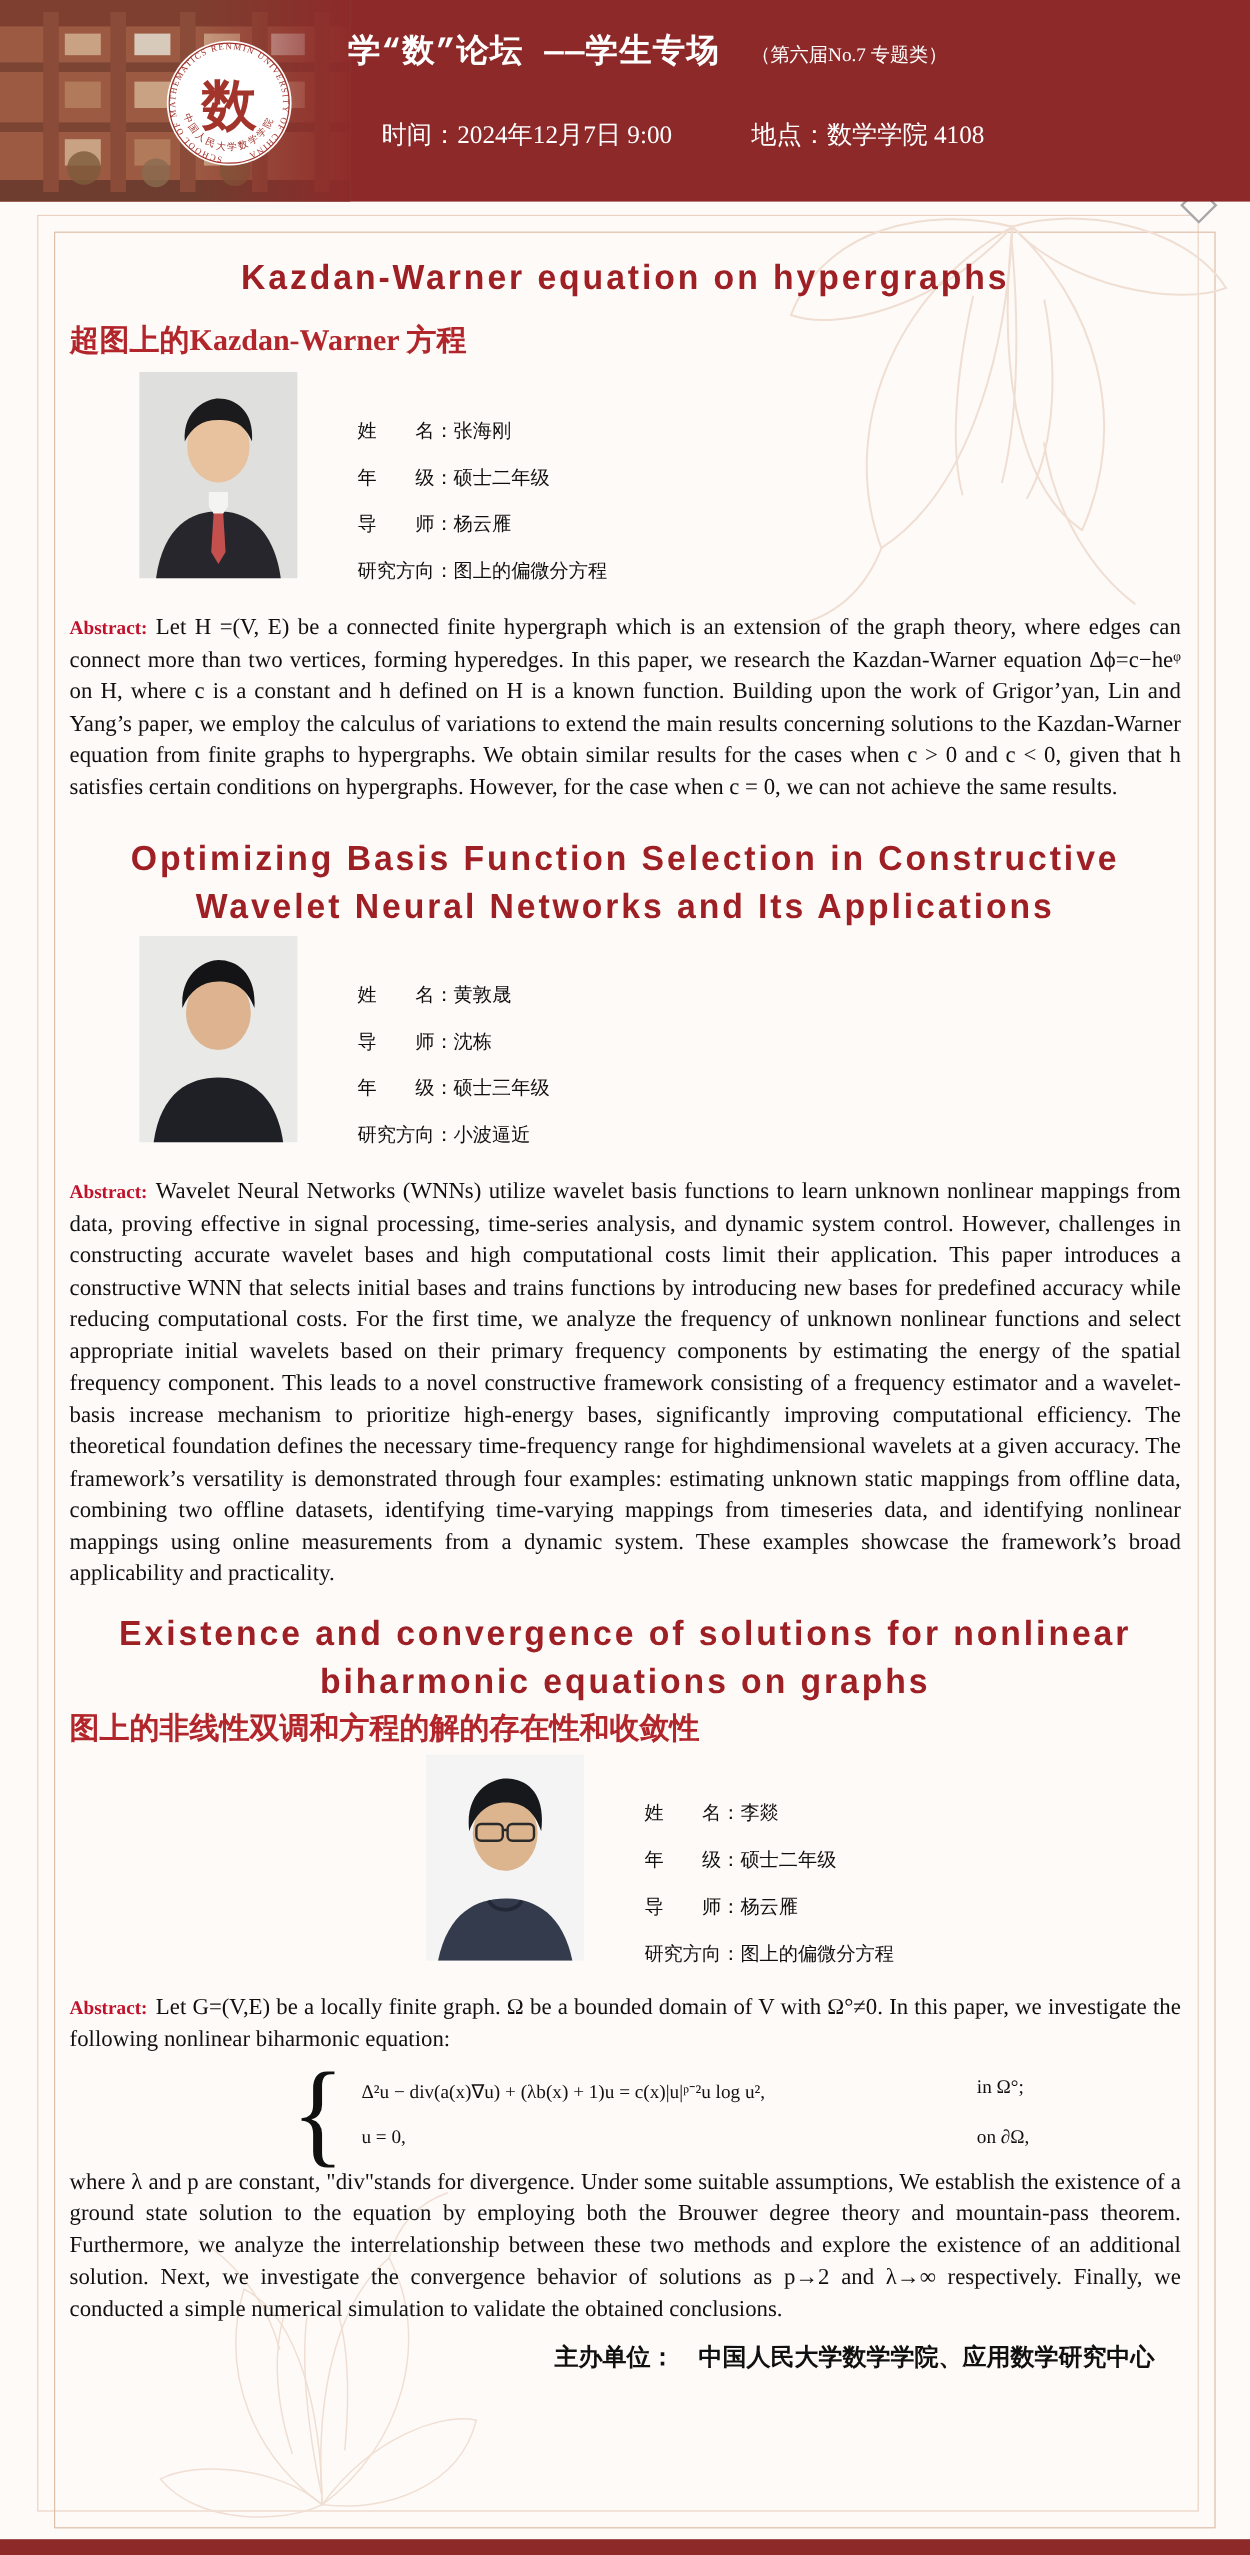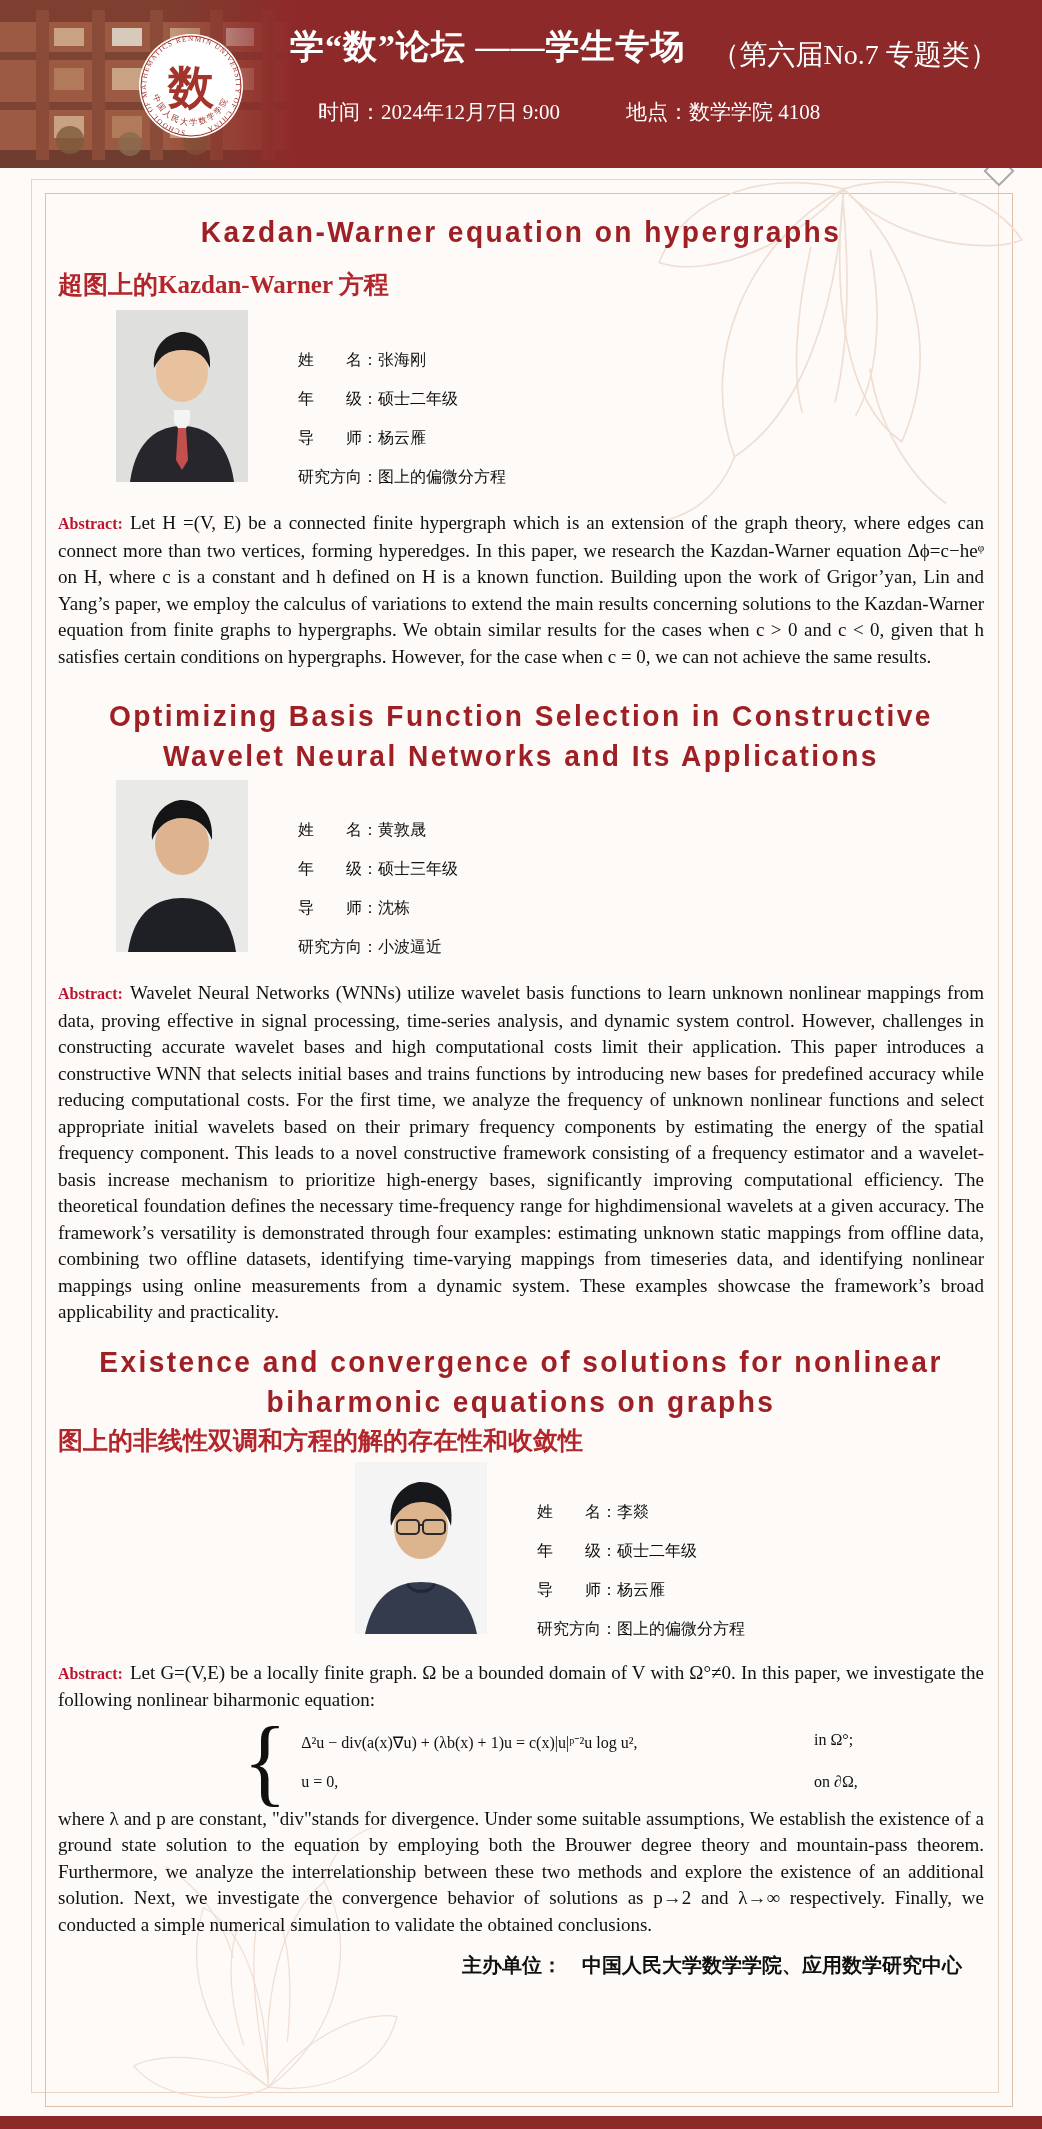--- a/index.html
+++ b/index.html
@@ -6,22 +6,22 @@
   body{
     width:1042px;height:2129px;position:relative;overflow:hidden;
     background:#fdfaf8;
     font-family:"Liberation Serif",serif;color:#101010;
   }
   
   .header{position:absolute;left:0;top:0;width:1042px;height:168px;background:#8e2929;z-index:6;}
   .building{position:absolute;left:0;top:0;width:292px;height:168px;display:block;}
   .seal{position:absolute;left:138px;top:33px;width:106px;height:106px;display:block;}
   .h-titlerow{position:absolute;left:290px;top:24px;display:flex;align-items:flex-start;white-space:nowrap;}
-  .h-title{color:#ffffff;font-size:34px;font-weight:bold;letter-spacing:1px;font-family:Liberation Serif, serif;}
-  .h-sub{color:#ffffff;font-size:28px;margin-left:26px;padding-top:12px;}
+  .h-title{color:#ffffff;font-size:27px;font-weight:bold;letter-spacing:1px;font-family:Liberation Mono, monospace;}
+  .h-sub{color:#ffffff;font-size:16px;margin-left:26px;padding-top:12px;}
   .h-meta{position:absolute;left:318px;top:98px;display:flex;gap:66px;color:#ffffff;font-size:21px;white-space:nowrap;}
   
   .frame-a{position:absolute;left:31px;top:179px;width:966px;height:1912px;border:1px solid #ecd2c4;z-index:1;}
   .frame-b{position:absolute;left:45px;top:193px;width:966px;height:1912px;border:1px solid #debfa8;z-index:1;}
   .corner-orn{position:absolute;left:988px;top:160px;width:18px;height:18px;border:2px solid #a8a8a8;transform:rotate(45deg);background:#fdfaf8;z-index:3;}
   .flower{position:absolute;z-index:1;pointer-events:none;}
   .flower.tr{left:645px;top:140px;width:380px;height:430px;transform:rotate(183deg);}
   .flower.bl{left:25px;top:1825px;width:470px;height:280px;transform:rotate(-4deg);}
   
   .content{position:absolute;left:58px;top:178px;width:926px;z-index:4;}
@@ -172,22 +172,22 @@
 
   <div class="speaker mt-t2spk">
     <svg class="photo" viewBox="0 0 132 172">
       <rect width="132" height="172" fill="#e9e9e7"></rect>
       <ellipse cx="66" cy="64" rx="27" ry="31" fill="#ddb48f"></ellipse>
       <path d="M36 60 C34 30 56 20 66 20 C82 20 98 32 96 60 C90 44 80 38 66 38 C52 38 42 46 36 60 Z" fill="#141416"></path>
       <path d="M12 172 C18 130 42 118 66 118 C90 118 114 130 120 172 Z" fill="#1f2026"></path>
     </svg>
     <div class="info">
       <div><span>姓　　名：</span><span>黄敦晟</span></div>
+      <div><span>导　　师：</span><span>沈栋</span></div>
       <div><span>年　　级：</span><span>硕士三年级</span></div>
-      <div><span>导　　师：</span><span>沈栋</span></div>
       <div><span>研究方向：</span><span>小波逼近</span></div>
     </div>
   </div>
 
   <p class="abstract mt-t2abs">
     <span class="ab-label">Abstract:</span><span>Wavelet Neural Networks (WNNs) utilize wavelet basis functions to learn unknown nonlinear mappings from data, proving effective in signal processing, time-series analysis, and dynamic system control. However, challenges in constructing accurate wavelet bases and high computational costs limit their application. This paper introduces a constructive WNN that selects initial bases and trains functions by introducing new bases for predefined accuracy while reducing computational costs. For the first time, we analyze the frequency of unknown nonlinear functions and select appropriate initial wavelets based on their primary frequency components by estimating the energy of the spatial frequency component. This leads to a novel constructive framework consisting of a frequency estimator and a wavelet-basis increase mechanism to prioritize high-energy bases, significantly improving computational efficiency. The theoretical foundation defines the necessary time-frequency range for highdimensional wavelets at a given accuracy. The framework’s versatility is demonstrated through four examples: estimating unknown static mappings from offline data, combining two offline datasets, identifying time-varying mappings from timeseries data, and identifying nonlinear mappings using online measurements from a dynamic system. These examples showcase the framework’s broad applicability and practicality.</span>
   </p>
 
   <div class="t-title mt-t3title">Existence and convergence of solutions for nonlinear</div>
   <div class="t-title">biharmonic equations on graphs</div>

